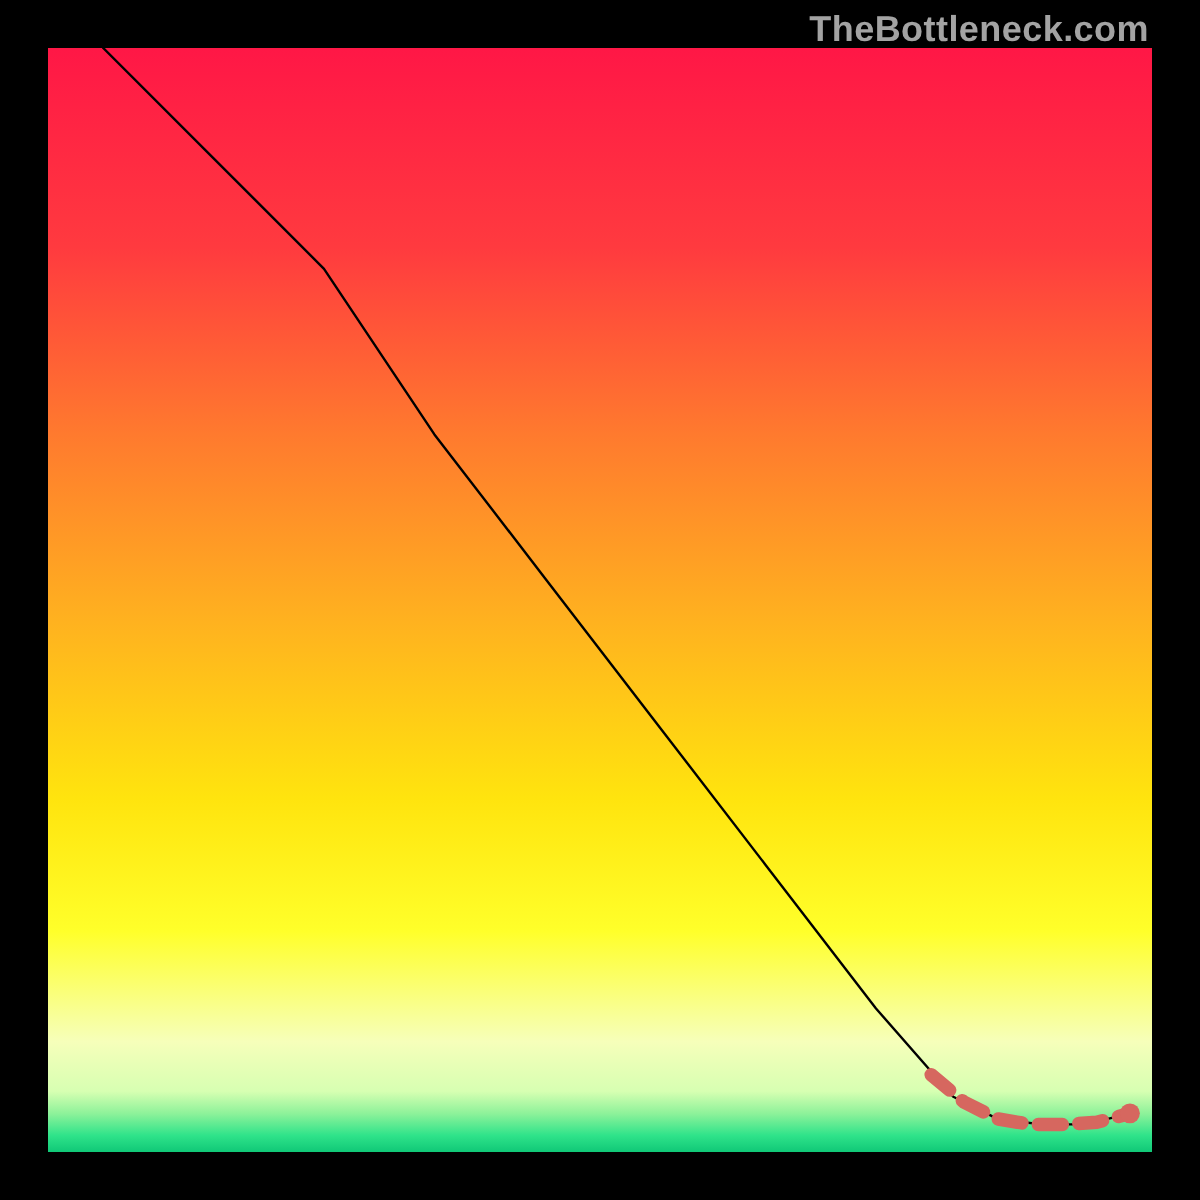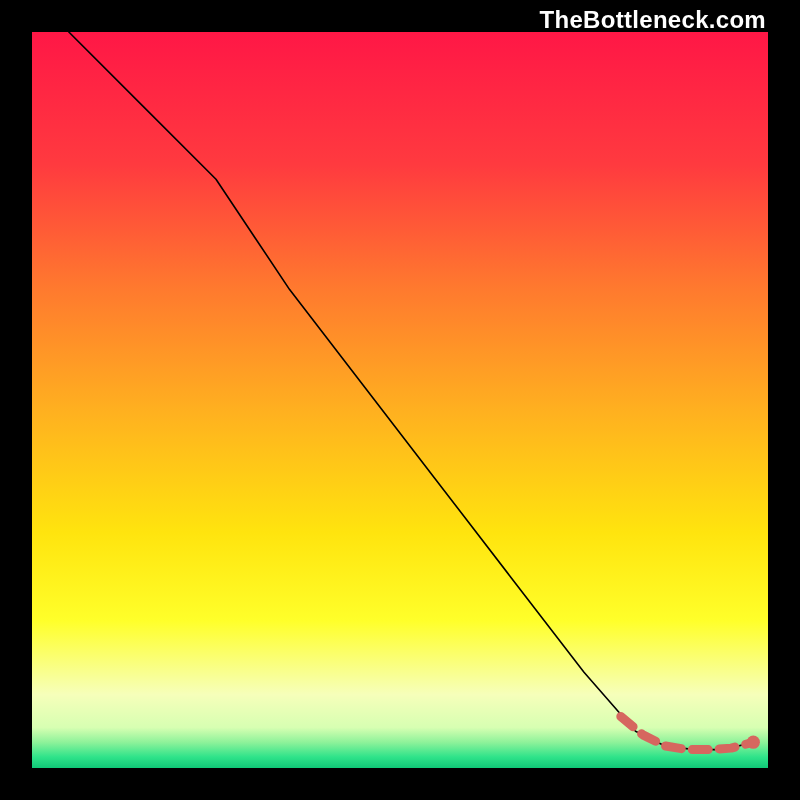--- a/index.html
+++ b/index.html
@@ -23,21 +23,21 @@
     width: 736px;
     height: 736px;
   }
   .watermark {
     position: absolute;
     top: 6px;
     right: 34px;
     font-family: Arial, Helvetica, sans-serif;
     font-size: 24px;
     font-weight: 600;
-    color: #ffffff;
+    color: #a3a3a3;
     letter-spacing: 0.3px;
     user-select: none;
   }
 </style>
 </head>
 <body>
 
 <div class="stage">
   <div class="watermark">TheBottleneck.com</div>
   <svg class="plot" viewBox="0 0 100 100" preserveAspectRatio="none">

